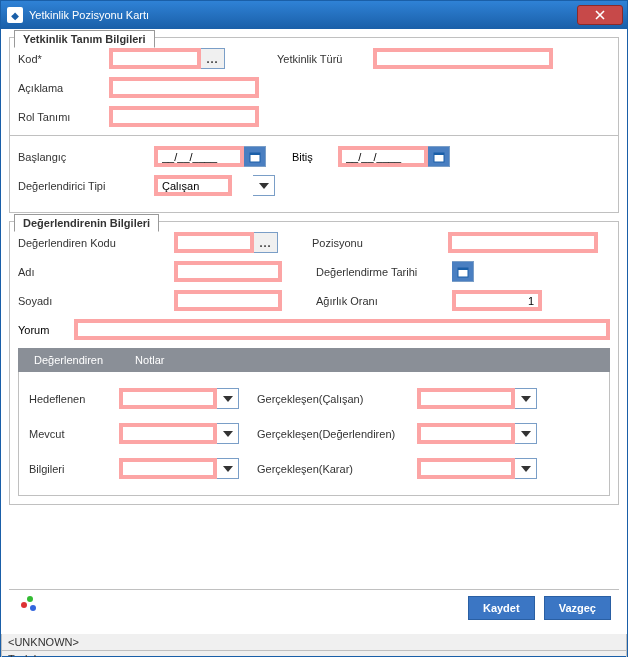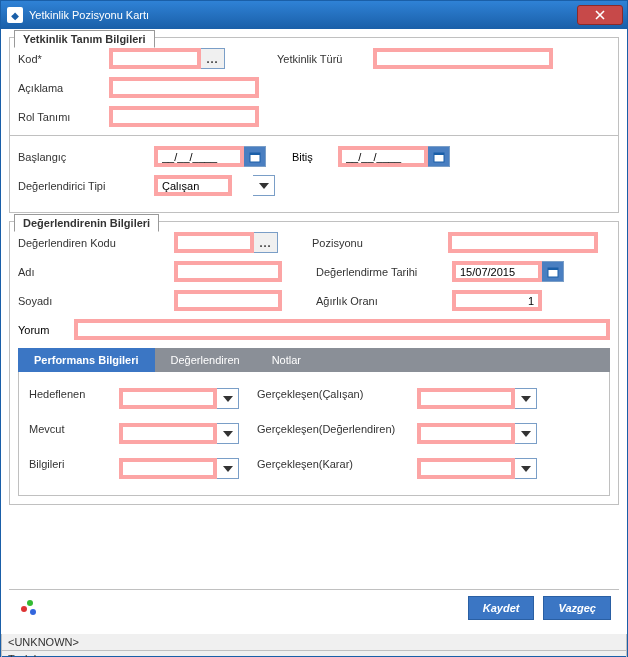--- a/index.html
+++ b/index.html
@@ -25,29 +25,29 @@
   .date-btn svg { width:12px; height:12px; }
   .sel-wrap { display:flex;gap:21px; }
   .sel-wrap input { width: 100px; }
   .sel-btn { width:22px; height:21px; border:1px solid #7a9ec7; border-left:none; background:#fff; display:flex; align-items:center; justify-content:center; cursor:pointer;}
   .sel-btn svg { width:10px; height:6px; }
   .divider { height:0; border-top:1px solid #c0c0c0; margin:6px -8px 10px -8px;}
   .tabs { display:flex; background:#8a8f97; }
   .tab { padding:6px 16px; color:#fff; cursor:pointer; font-weight:normal;}
   .tab.active { background:#3b76c4; font-weight:bold;}
   .tab-body { border:1px solid #c0c0c0; border-top:none; padding:16px 10px; }
-  .grid-row { display:flex; margin-bottom:14px; }
+  .grid-row { display:flex; align-items:center; margin-bottom:14px; }
   .grid-row .lbl2 { width:90px; color:#333;}
   .grid-row .combo { margin-right:18px;}
   .grid-row .lbl3 { width:160px; color:#333;}
   .combo { display:flex; width:120px; }
   .combo input { flex:1; width:96px;}
   .combo2 { display:flex; width:120px;}
   .combo2 input { flex:1; width:96px;}
-  .footer { border-top:1px solid #c0c0c0; padding:6px 8px; display:flex; align-items:center; justify-content:space-between;font-style:italic; }
+  .footer { border-top:1px solid #c0c0c0; padding:6px 8px; display:flex; justify-content:space-between; }
   .dots { width:16px; height:16px; position:relative; margin-left:4px;}
   .dots span{ position:absolute; width:6px; height:6px; border-radius:50%;}
   .btn { height:24px; padding:0 14px; background:#3b76c4; color:#fff; border:1px solid #2a5fa3; cursor:pointer; font-weight:bold; display:inline-flex; align-items:center;}
   .btn + .btn { margin-left:6px;}
   .statusbar { height:22px; background:#f0f0f0; display:flex; align-items:stretch;flex-direction:column;}
   .statusbar .cell { border:1px solid #c0c0c0; border-top:none; padding:2px 6px; display:flex; align-items:center; color:#333;}
   .statusbar .spacer { flex:1; border-top:none; border-bottom:1px solid #c0c0c0;}
   .statusbar .star { color:#e6b400; font-size:13px;}
   .statusbar .expand { width:22px; display:flex; align-items:center; justify-content:center; border:1px solid #c0c0c0; border-top:none; cursor:pointer;}
   .wide { width:150px;}
@@ -149,21 +149,20 @@
         <div class="lbl-w" style="width:130px">Pozisyonu</div>
         <input class="tx" style="width: 150px;" value="">
       </div>
 
       <div class="row">
         <div class="lbl-w" style="width:150px">Adı</div>
         <input class="tx" style="width: 108px;" value="">
         <div style="width:22px"></div>
         <div class="lbl-w" style="width:130px">Değerlendirme Tarihi</div>
         <div class="date-wrap">
-          <input class="tx" style="width: 90px;" value="15/07/2015">
           <div class="date-btn">
             <svg viewBox="0 0 12 12">
                   <rect x="1" y="2" width="10" height="9" fill="#fff" stroke="#1a5fa8"></rect>
                   <rect x="1" y="2" width="10" height="2" fill="#1a5fa8"></rect>
                 </svg>
           </div>
         </div>
       </div>
 
       <div class="row">
@@ -173,21 +172,20 @@
         <div class="lbl-w" style="width:130px">Ağırlık Oranı</div>
         <input class="tx num" style="width: 90px;" value="1">
       </div>
 
       <div class="row">
         <div style="width:50px">Yorum</div>
         <input class="tx full" value="" style="">
       </div>
 
       <div class="tabs">
-        <div class="tab active">Performans Bilgileri</div>
         <div class="tab">Değerlendiren</div>
         <div class="tab">Notlar</div>
       </div>
       <div class="tab-body">
 
         <div class="grid-row">
           <div class="lbl2">Hedeflenen</div>
           <div class="combo">
             <input class="tx" value="" style="">
             <div class="sel-btn">

